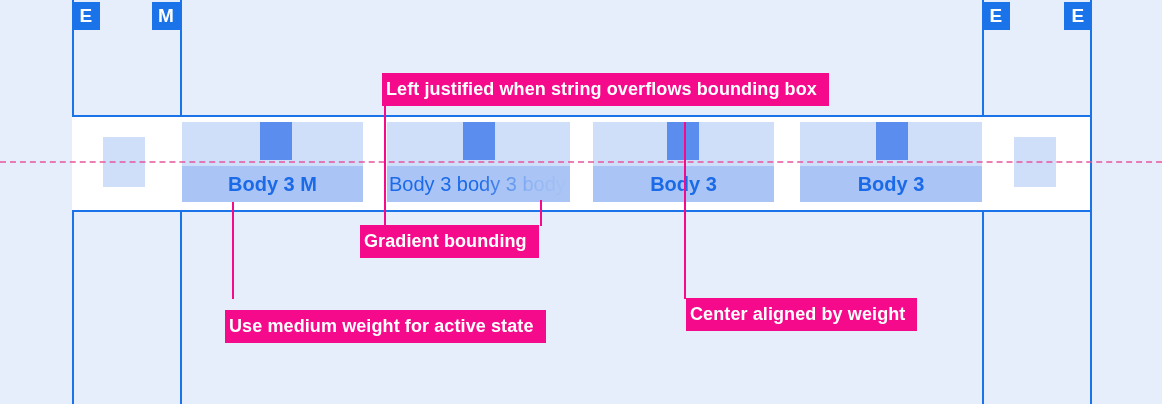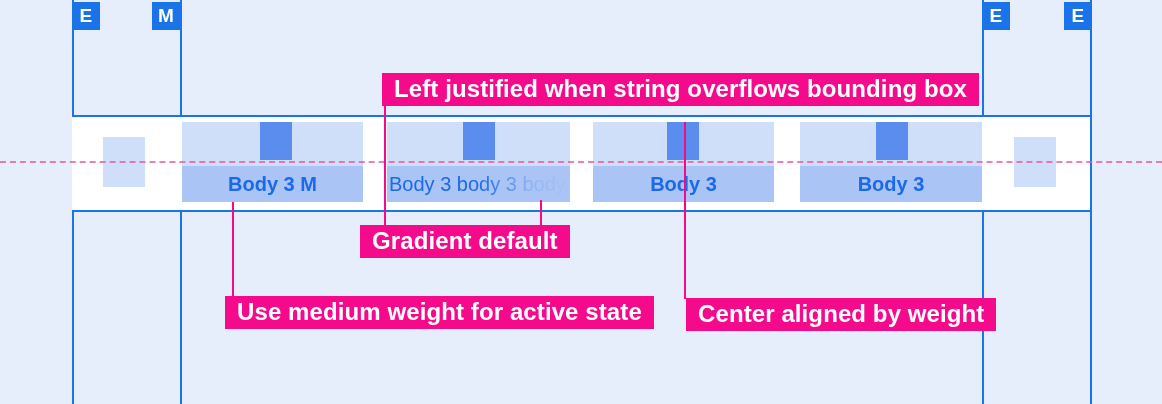--- a/index.html
+++ b/index.html
@@ -119,24 +119,24 @@
     height: 36px;
     background: linear-gradient(to right, rgba(170,196,245,0) 0%, rgba(170,196,245,0.82) 58%, rgba(170,196,245,1) 100%);
     pointer-events: none;
   }
 
   
   .callout {
     position: absolute;
     background: #f50a8c;
     color: #ffffff;
-    font-size: 24px;
+    font-size: 18px;
     font-weight: bold;
     letter-spacing: 0.1px;
-    padding: 6px 12px 7px 12px;
+    padding: 6px 12px 7px 4px;
     white-space: nowrap;
     line-height: 20px;
   }
   .leader {
     position: absolute;
     width: 2px;
     background: #f50a8c;
   }
 </style>
 </head>
@@ -193,19 +193,19 @@
     <div class="tab-label center">Body 3</div>
   </div>
 </div>
 
 <div class="centerline"></div>
 
 <div class="leader" style="left:384px;top:106px;height:125px"></div>
 <div class="callout" style="left:382px;top:73px">Left justified when string overflows bounding box</div>
 
 <div class="leader" style="left:540px;top:200px;height:26px"></div>
-<div class="callout" style="left:360px;top:225px">Gradient default</div>
+<div class="callout" style="left:360px;top:225px">Gradient bounding</div>
 
 <div class="leader" style="left:232px;top:202px;height:97px"></div>
-<div class="callout" style="left:225px;top:296px">Use medium weight for active state</div>
+<div class="callout" style="left:225px;top:310px">Use medium weight for active state</div>
 
 <div class="leader" style="left:684px;top:122px;height:177px"></div>
 <div class="callout" style="left:686px;top:298px">Center aligned by weight</div>
 
 </body></html>

